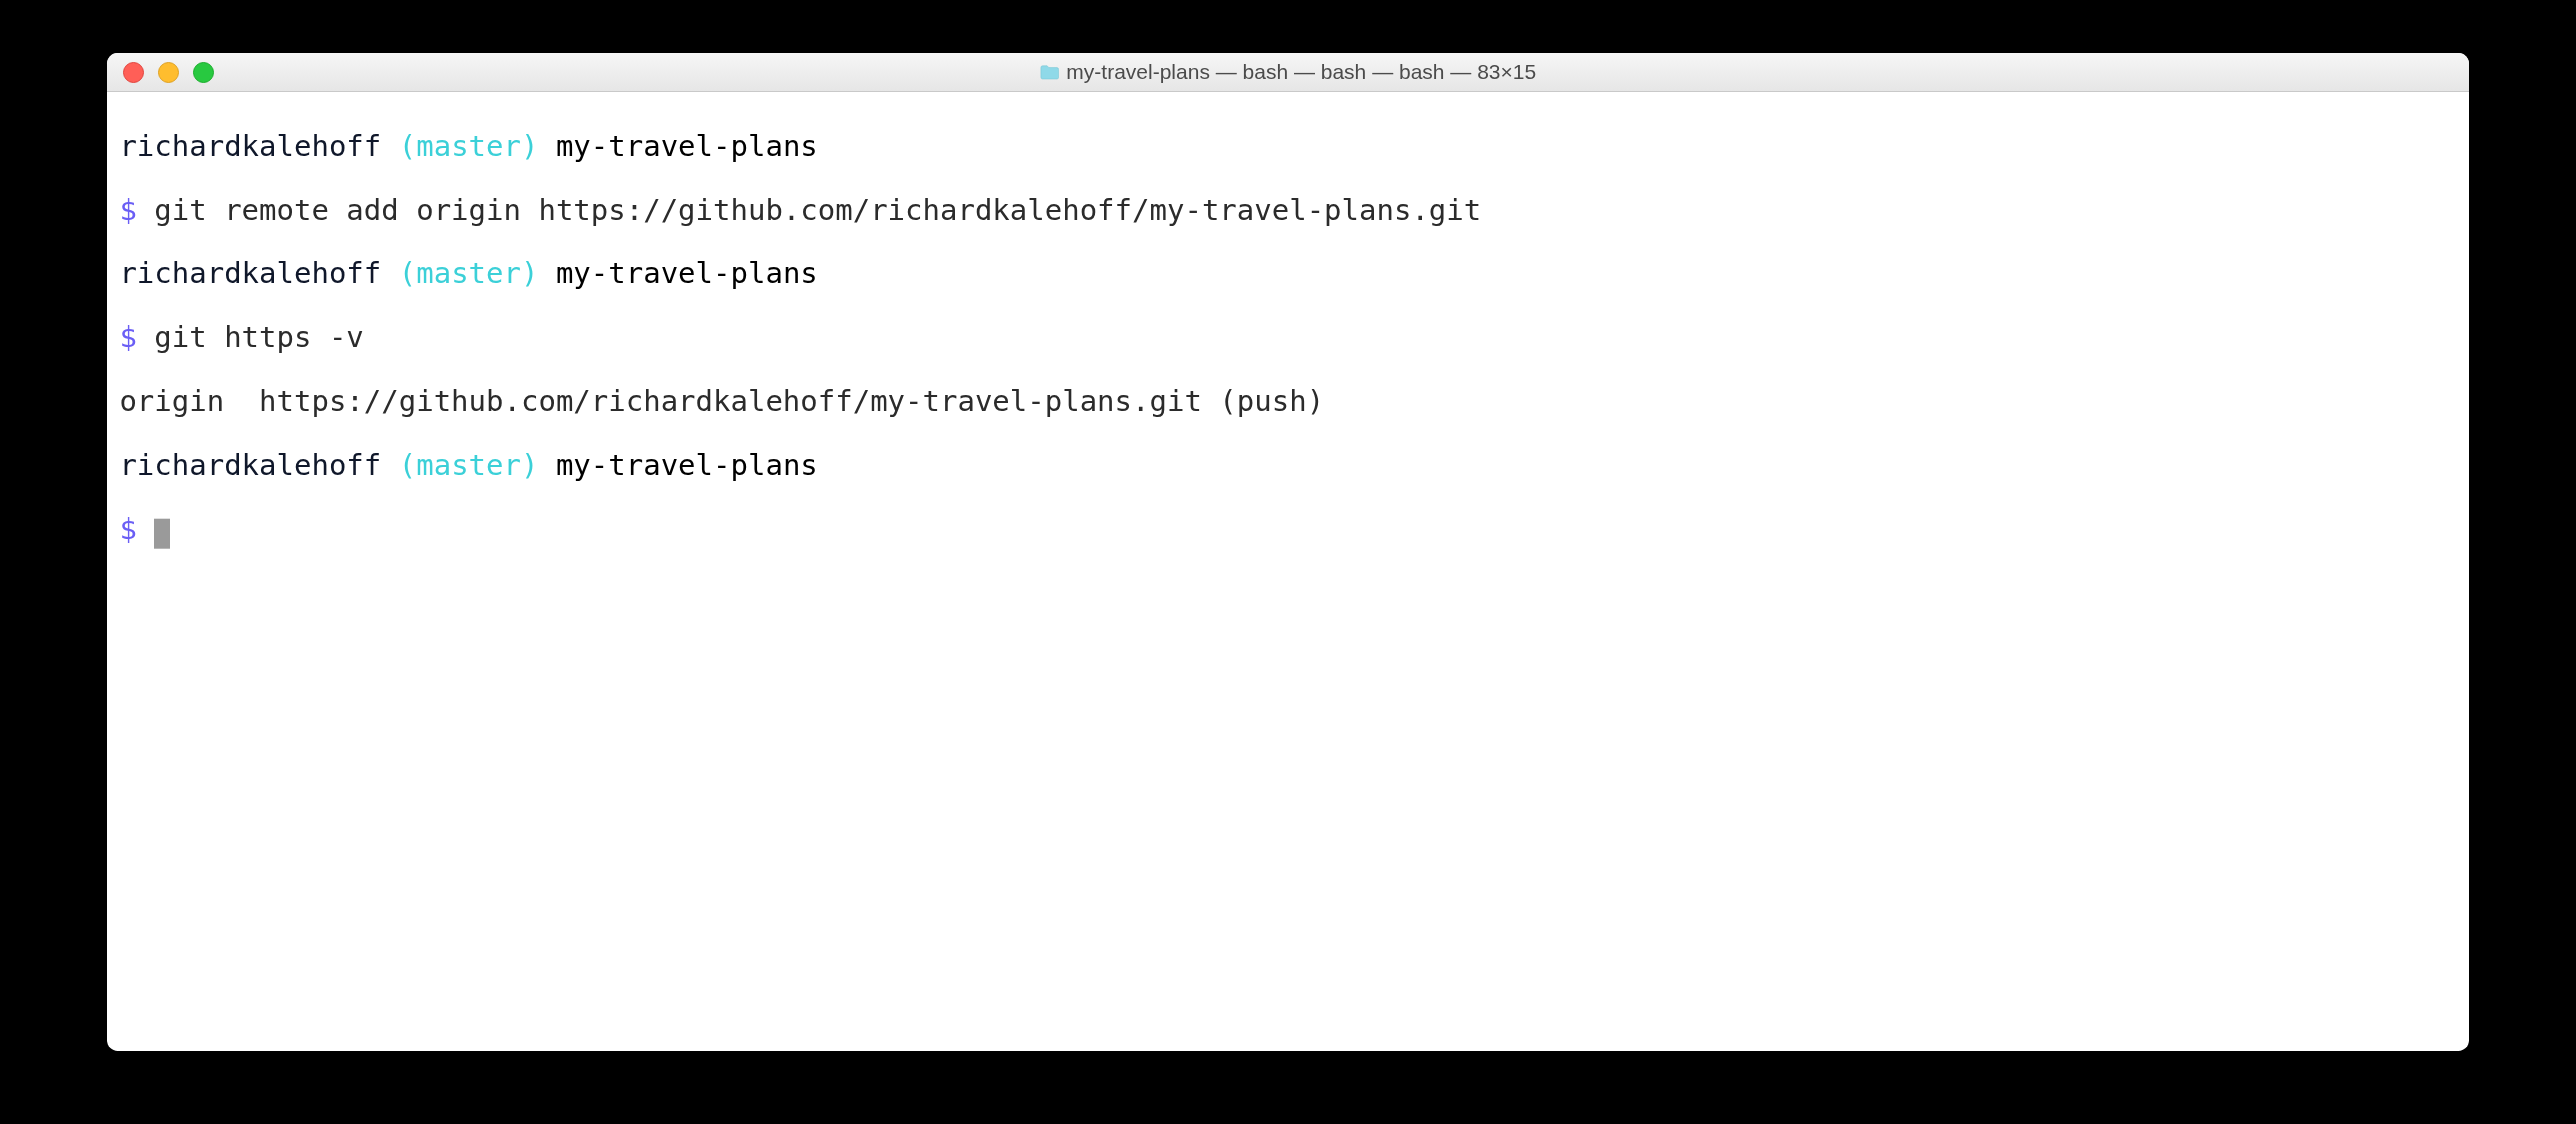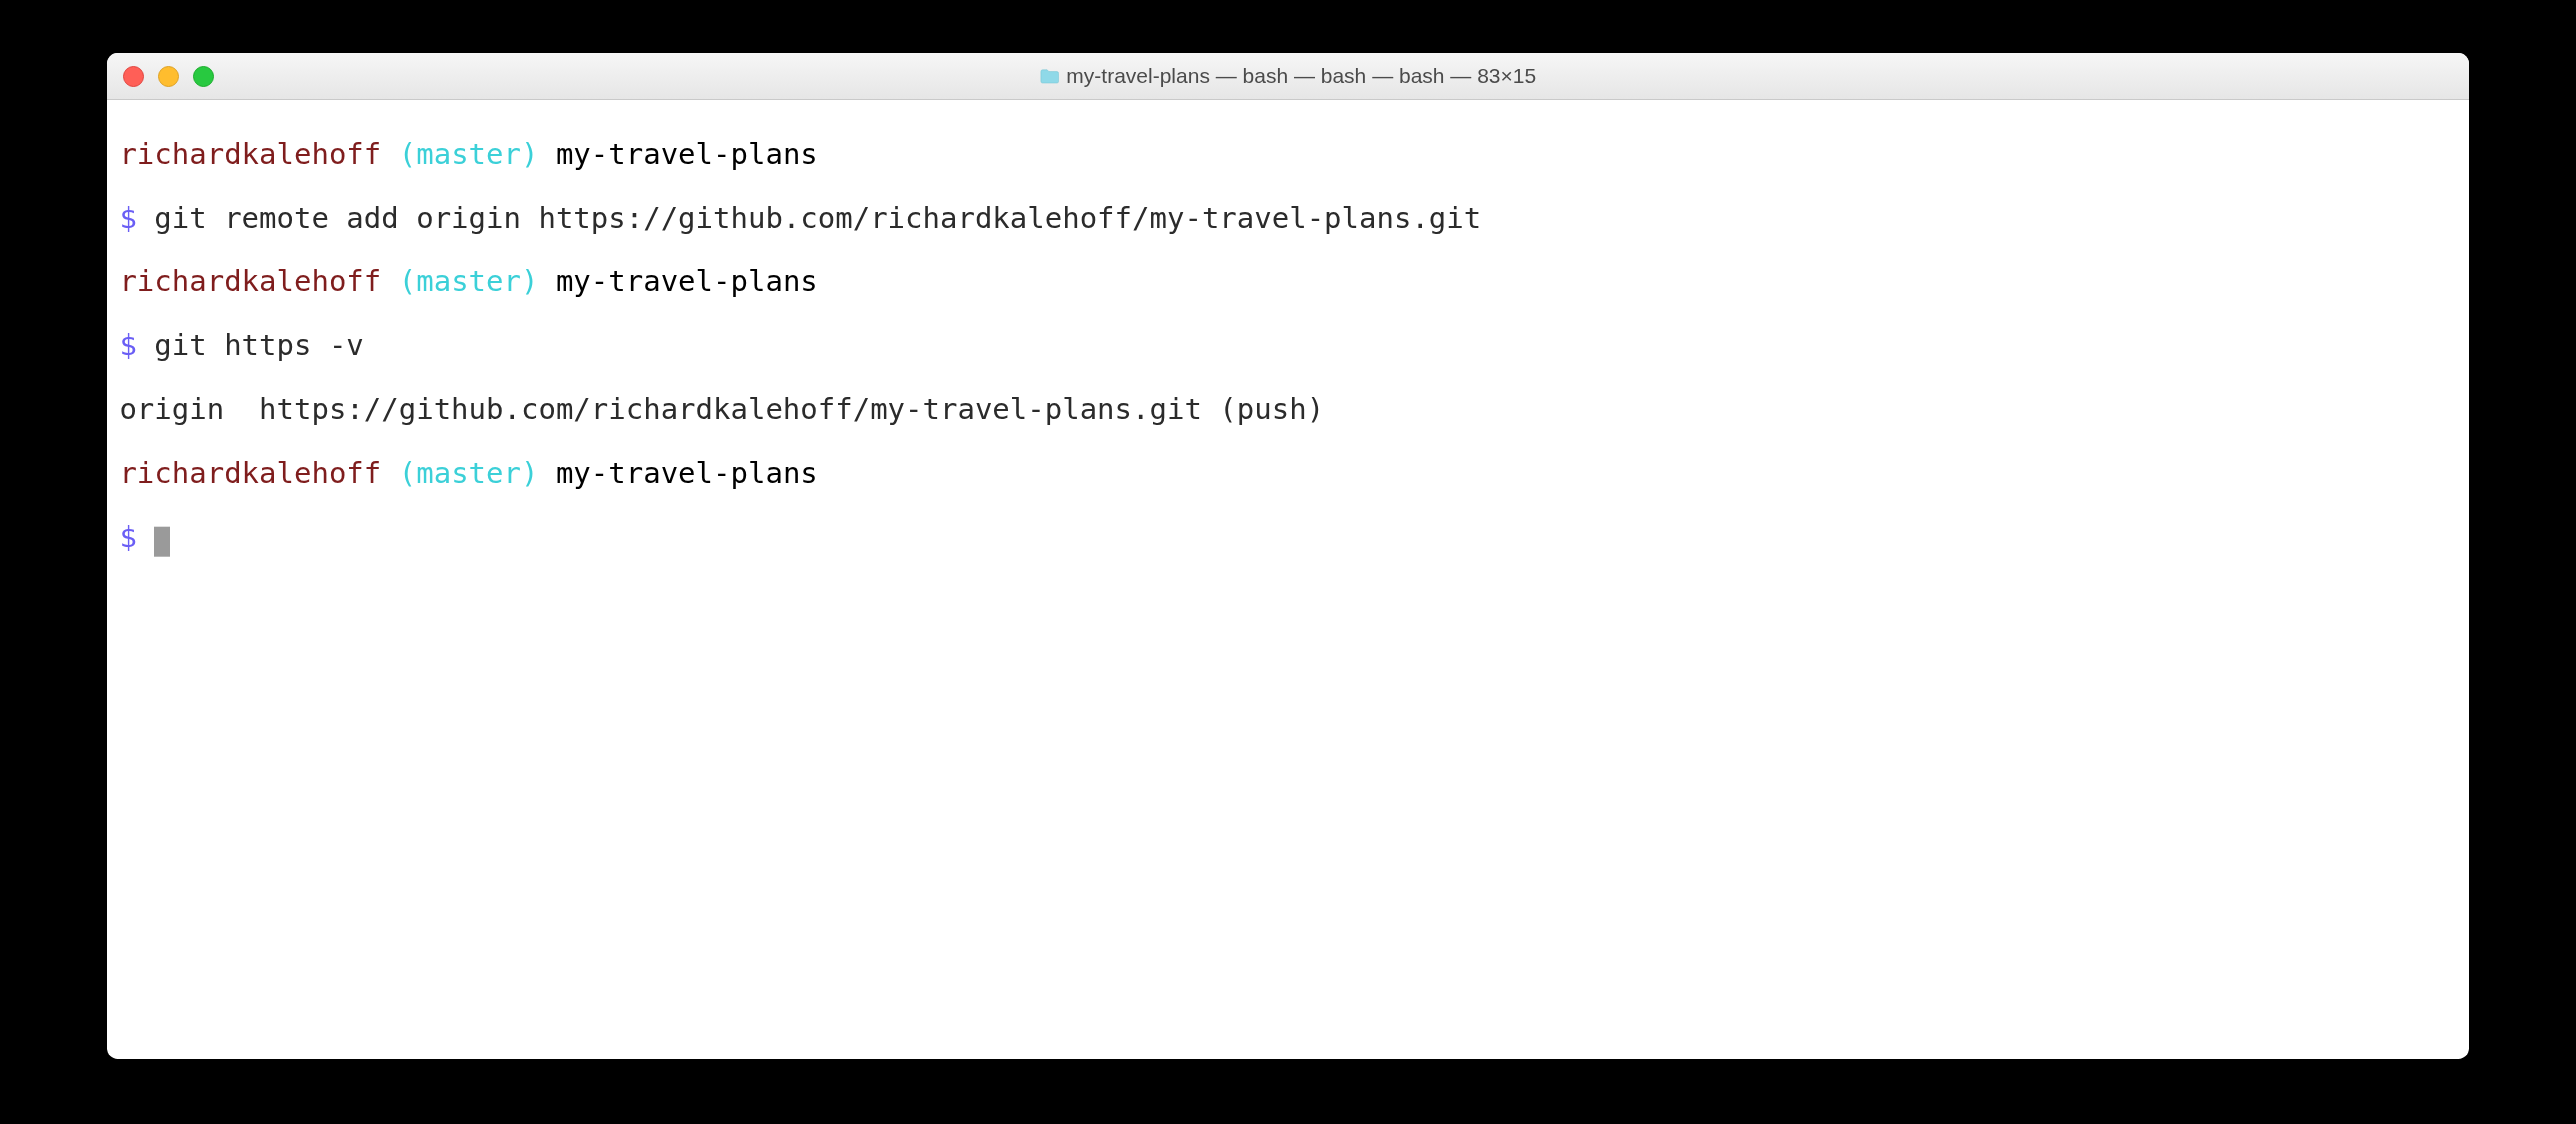--- a/index.html
+++ b/index.html
@@ -16,21 +16,21 @@
     .window {
       width: 2576px;
       max-width: 2576px;
       background: #fff;
       border-radius: 10.7px;
       box-shadow: 0 27px 71px rgba(0,0,0,0.6);
       overflow: hidden;
       margin: 0 107px;
     }
     .titlebar {
-      height: 47px;
+      height: 39px;
       background: linear-gradient(#f6f6f6, #e6e6e6);
       border-bottom: 0.9px solid #c9c9c9;
       display: flex;
       align-items: center;
       position: relative;
     }
     .traffic {
       display: flex;
       gap: 14px;
       padding-left: 16px;
@@ -64,21 +64,21 @@
       padding: 7px 12.4px 0 12.4px;
       font-family: "Menlo", "Monaco", "Consolas", monospace;
       font-size: 29px;
       line-height: 1.1;
       min-height: 959px;
       letter-spacing: 0px;
       white-space: pre;
       color: #2b2b2b;
     }
     .line { white-space: pre; }
-    .user { color: #7f1d1d; }
+    .user { color: #0f172a; }
     .paren { color: #3bd0d8; }
     .dir { color: #000000; }
     .prompt { color: #6a5ef5; }
     .cursor {
       display: inline-block;
       width: 16px;
       height: 30px;
       background: #9a9a9a;
       vertical-align: text-bottom;
       transform: translateY(2.7px);

